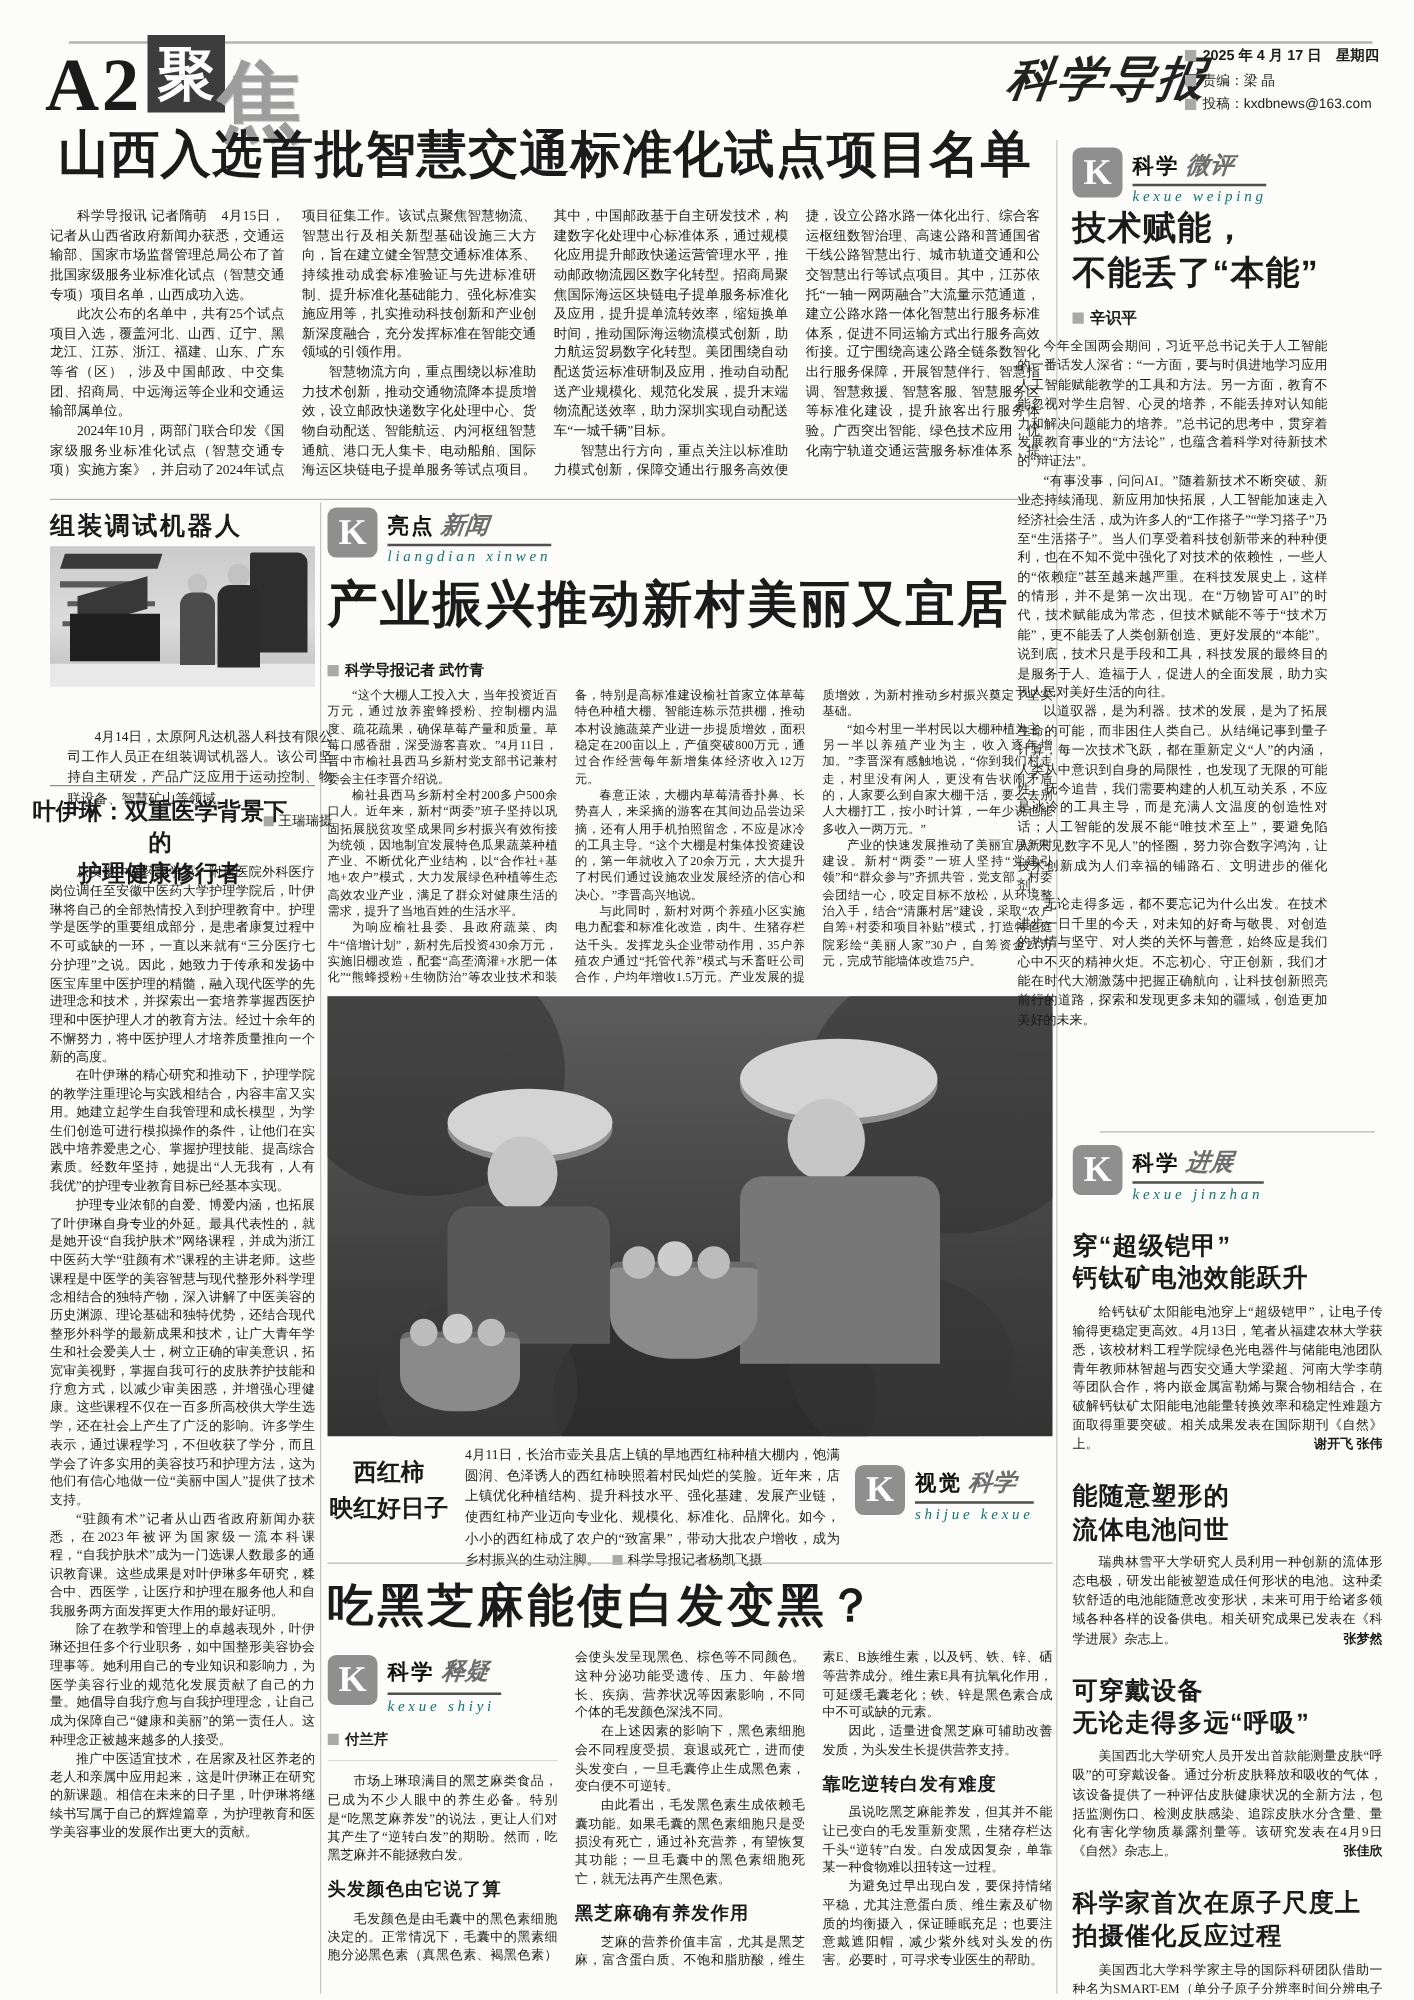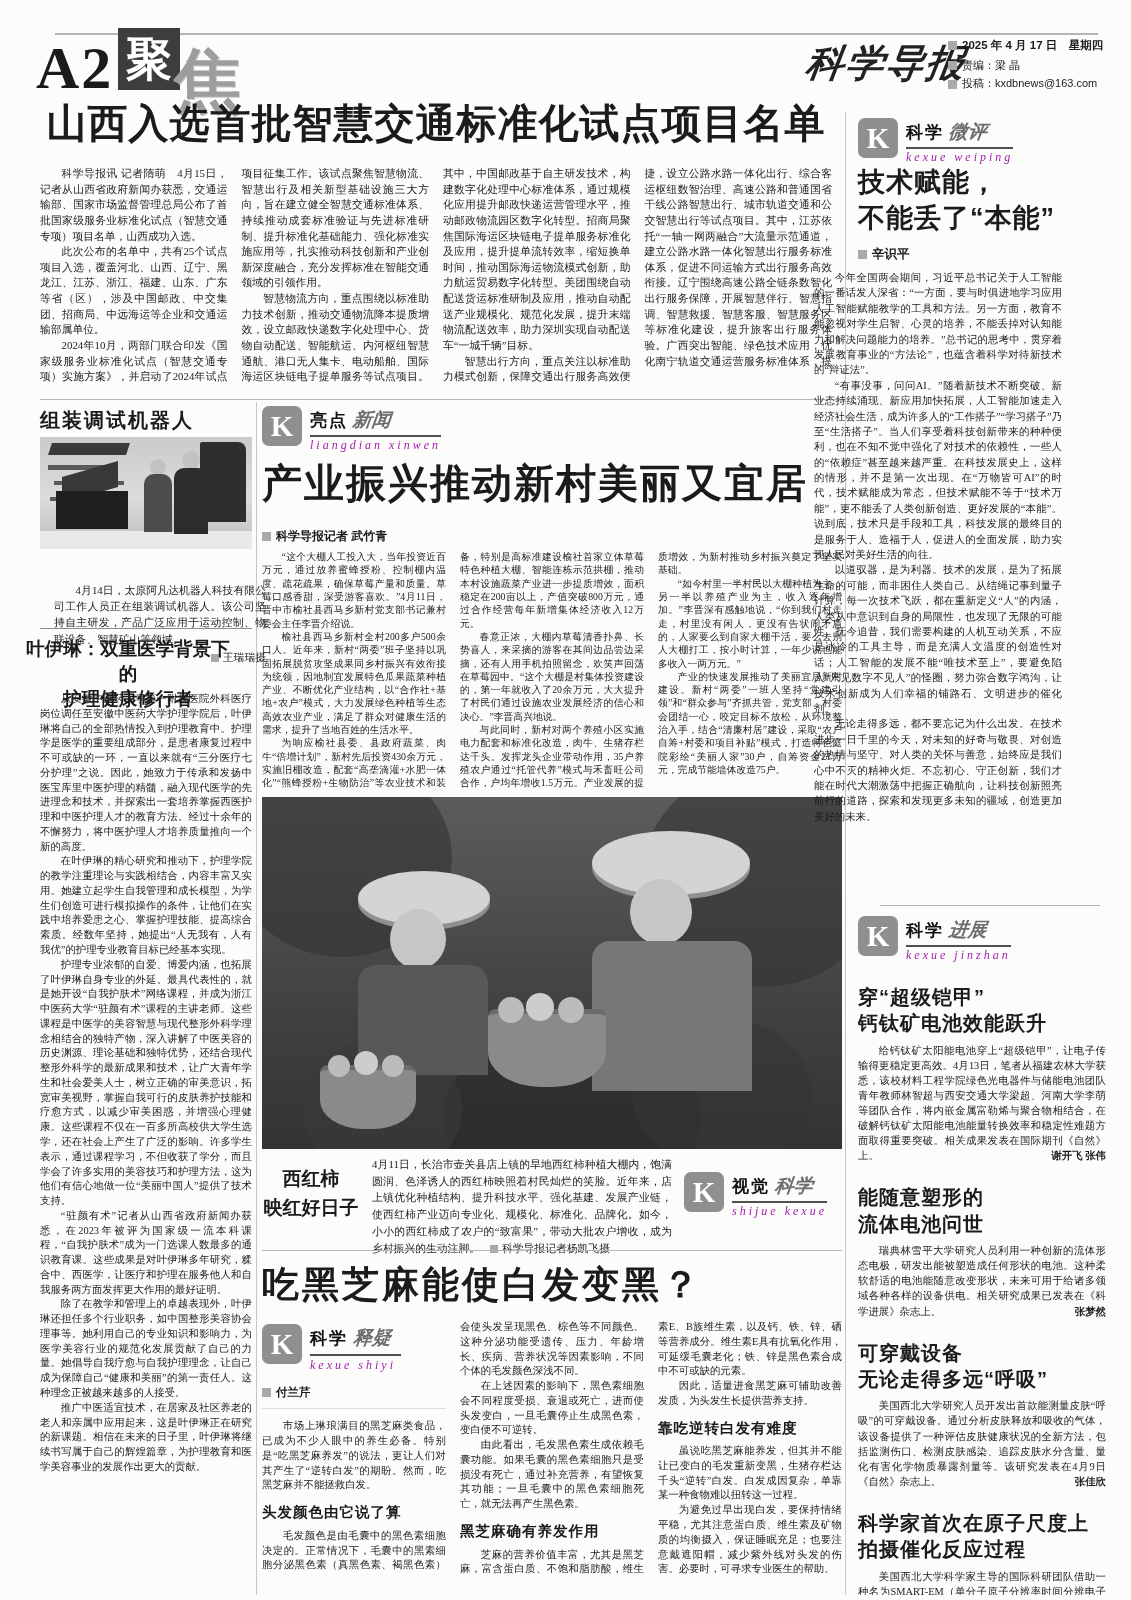--- a/index.html
+++ b/index.html
@@ -50,21 +50,21 @@
   .ye-head { left:22px; top:637px; width:212px; text-align:center; font-size:18.5px; font-weight:800; line-height:1.35; }
   .ye-body { left:40px; top:692px; width:212px; height:866px; font-size:10.4px; line-height:1.42; text-align:justify; overflow:hidden; }
   .ye-body p { text-indent:2em; }
 
   
   .klogo { display:flex; align-items:flex-start; gap:8px; }
   .kbox { width:40px; height:40px; background:#8f8f8f; border-radius:7px; color:#fff; font-weight:900; font-size:29px; line-height:40px; text-align:center; font-family:"Liberation Serif",serif; flex:none; }
   .kt-top { display:flex; align-items:baseline; gap:5px; border-bottom:2px solid #4f4f4f; padding:1px 10px 2px 0; }
   .kt-bold { font-weight:800; font-size:17px; letter-spacing:2px; color:#111; font-family:"Liberation Sans",sans-serif; }
   .kt-script { font-weight:700; font-style:italic; font-size:19px; color:#6d6d6d; transform:skewX(-6deg); }
-  .kt-pinyin { font-style:italic; font-size:12px; color:#a21caf; letter-spacing:3px; padding-top:1px; }
+  .kt-pinyin { font-style:italic; font-size:12px; color:#0f766e; letter-spacing:3px; padding-top:1px; }
 
   
   .ld-logo { left:262px; top:406px; }
   .ld-headline { left:262px; top:456px; width:580px; font-size:40px; font-weight:900; letter-spacing:2px; }
   .ld-byline { left:262px; top:528px; font-size:12px; font-weight:700; }
   .ld-body { left:262px; top:550px; width:580px; height:246px; column-count:3; column-gap:14px; font-size:9.8px; line-height:1.36; text-align:justify; overflow:hidden; }
   .ld-body p { text-indent:2em; }
 
   .tomato-photo { left:262px; top:797px; width:580px; height:352px; overflow:hidden;
     background:linear-gradient(180deg,#5c5c5c,#414141 60%,#333);
@@ -180,21 +180,21 @@
         <div class="kt-pinyin">liangdian  xinwen</div>
       </div>
     </div>
   </div>
   <div class="abs ld-headline sans">产业振兴推动新村美丽又宜居</div>
   <div class="abs ld-byline sans"><span class="sq"></span><span>科学导报记者 武竹青</span></div>
   <div class="abs ld-body">
     <p>“这个大棚人工投入大，当年投资近百万元，通过放养蜜蜂授粉、控制棚内温度、疏花疏果，确保草莓产量和质量。草莓口感香甜，深受游客喜欢。”4月11日，晋中市榆社县西马乡新村党支部书记兼村委会主任李晋介绍说。</p>
     <p>榆社县西马乡新村全村200多户500余口人。近年来，新村“两委”班子坚持以巩固拓展脱贫攻坚成果同乡村振兴有效衔接为统领，因地制宜发展特色瓜果蔬菜种植产业、不断优化产业结构，以“合作社+基地+农户”模式，大力发展绿色种植等生态高效农业产业，满足了群众对健康生活的需求，提升了当地百姓的生活水平。</p>
     <p>为响应榆社县委、县政府蔬菜、肉牛“倍增计划”，新村先后投资430余万元，实施旧棚改造，配套“高垄滴灌+水肥一体化”“熊蜂授粉+生物防治”等农业技术和装备，特别是高标准建设榆社首家立体草莓特色种植大棚、智能连栋示范拱棚，推动本村设施蔬菜产业进一步提质增效，面积稳定在200亩以上，产值突破800万元，通过合作经营每年新增集体经济收入12万元。</p>
-    <p>春意正浓，大棚内草莓清香扑鼻、长势喜人，来采摘的游客在其间边品尝边采摘，还有人用手机拍照留念，欢笑声回荡在草莓园中。“这个大棚是村集体投资建设的，第一年就收入了20余万元，大大提升了村民们通过设施农业发展经济的信心和决心。”李晋高兴地说。</p>
+    <p>春意正浓，大棚内草莓清香扑鼻、长势喜人，来采摘的游客在其间边品尝边采摘，还有人用手机拍照留念，不应是冰冷的工具主导。“这个大棚是村集体投资建设的，第一年就收入了20余万元，大大提升了村民们通过设施农业发展经济的信心和决心。”李晋高兴地说。</p>
     <p>与此同时，新村对两个养殖小区实施电力配套和标准化改造，肉牛、生猪存栏达千头。发挥龙头企业带动作用，35户养殖农户通过“托管代养”模式与禾畜旺公司合作，户均年增收1.5万元。产业发展的提质增效，为新村推动乡村振兴奠定了坚实基础。</p>
     <p>“如今村里一半村民以大棚种植为主，另一半以养殖产业为主，收入逐年增加。”李晋深有感触地说，“你到我们村走走，村里没有闲人，更没有告状闹矛盾的，人家要么到自家大棚干活，要么去别人大棚打工，按小时计算，一年少说也能多收入一两万元。”</p>
     <p>产业的快速发展推动了美丽宜居新村建设。新村“两委”一班人坚持“党建引领”和“群众参与”齐抓共管，党支部、村委会团结一心，咬定目标不放松，从环境整治入手，结合“清廉村居”建设，采取“农户自筹+村委和项目补贴”模式，打造特色庭院彩绘“美丽人家”30户，自筹资金21万元，完成节能墙体改造75户。</p>
 
   </div>
 
   <div class="abs tomato-photo">
     <div class="tp-blob" style="left:-30px;top:-40px;width:220px;height:200px;background:#2f2f2f;opacity:.55;"></div>
     <div class="tp-blob" style="right:-40px;top:-30px;width:240px;height:220px;background:#323232;opacity:.55;"></div>
     <div class="tp-blob" style="left:180px;bottom:-60px;width:260px;height:180px;background:#262626;opacity:.5;"></div>

